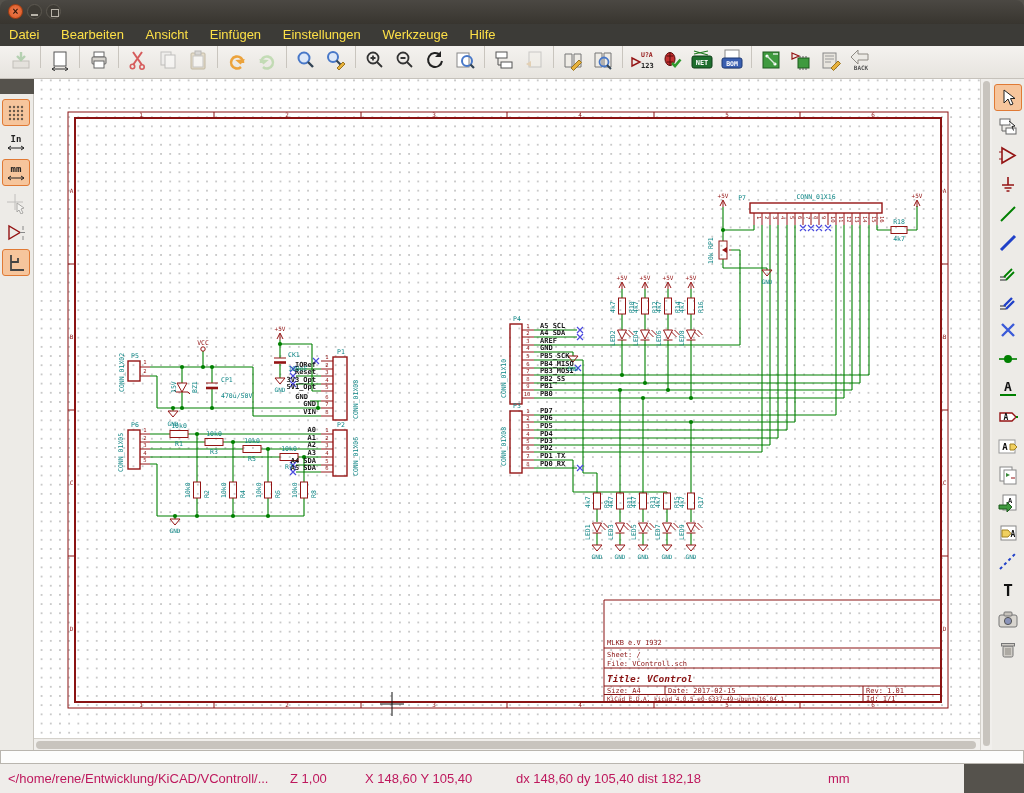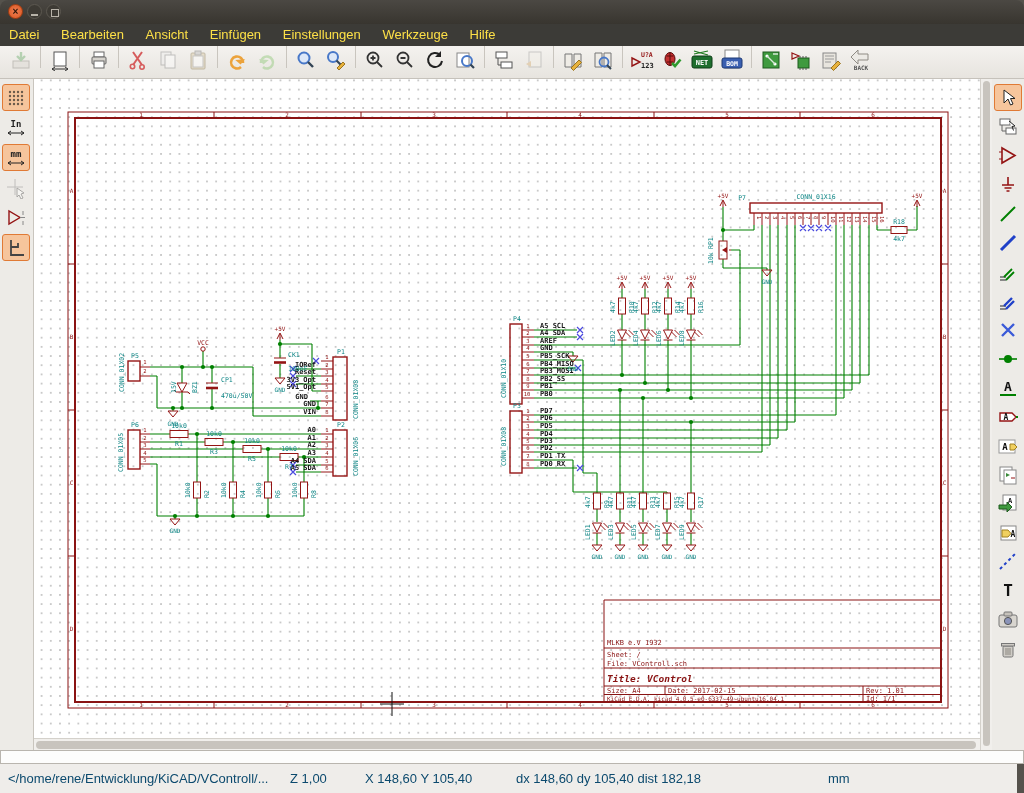--- a/index.html
+++ b/index.html
@@ -16,33 +16,33 @@
   #title-text{left:62px;top:4px;color:#dcd8cf;font-size:13px;font-weight:bold;letter-spacing:.2px;}
   
   #menubar{left:0;top:24px;width:1024px;height:22px;background:#3c3b37;color:#fde047;font-size:13px;}
   .menu-item{display:inline-block;padding:3px 9px 0 9px;height:19px;}
   
   #toolbar{left:0;top:46px;width:1024px;height:33px;background:linear-gradient(#f4f2ef,#e7e4df);border-bottom:1px solid #c6c2bb;display:flex;align-items:flex-start;padding-left:6px;box-sizing:border-box;}
   .tbtn{width:30px;height:28px;display:flex;align-items:center;justify-content:center;border-radius:3px;flex:0 0 auto;}
   .tsep{width:1px;height:22px;background:#c9c5be;margin:0 4px;flex:0 0 auto;}
   .dim{opacity:.45;}
   
-  #lefttools{left:0;top:79px;width:33px;height:671px;background:#edebe7;border-right:1px solid #c9c5be;text-decoration:underline;}
+  #lefttools{left:0;top:94px;width:33px;height:671px;background:#edebe7;border-right:1px solid #c9c5be;text-decoration:underline;}
   #righttools{left:991px;top:79px;width:33px;height:671px;background:#edebe7;border-left:1px solid #c9c5be;}
   .sbtn{position:absolute;left:2px;width:28px;height:27px;display:flex;align-items:center;justify-content:center;border-radius:3px;box-sizing:border-box;}
   .sbtn.active{background:#f6c59c;border:1px solid #e07a35;}
   
   #canvas{left:34px;top:79px;width:946px;height:659px;background:#fff;background-image:radial-gradient(circle,#c9c9c9 0.8px,transparent 0.9px);background-size:9.2px 9.2px;background-position:3px 6px;overflow:hidden;}
   #hscroll{left:34px;top:738px;width:946px;height:12px;background:#f1efec;border-top:1px solid #d4d1cb;}
   #hscroll i{position:absolute;left:2px;top:2px;width:940px;height:8px;background:#c8c4be;border-radius:4px;}
   #vscroll{left:980px;top:79px;width:11px;height:671px;background:#f1efec;border-left:1px solid #d4d1cb;}
   #vscroll i{position:absolute;left:2px;top:2px;width:7px;height:665px;background:#c8c4be;border-radius:4px;}
   
   #msgfield{left:0;top:750px;width:1024px;height:14px;background:#fdfdfc;border:1px solid #b9b5ae;box-sizing:border-box;}
-  #statusbar{left:0;top:764px;width:1017px;height:29px;background:#efedea;color:#0c4a6e;font-size:13px;}
+  #statusbar{left:0;top:764px;width:924px;height:29px;background:#efedea;color:#be185d;font-size:13px;padding-left:40px;}
   #statusbar span{position:absolute;top:7px;white-space:pre;}
   
   svg text{font-family:"DejaVu Sans Mono",monospace;}
   .tt{fill:#0e8585;font-size:6.5px;}
   .tr{fill:#941414;font-size:6.5px;}
   .tb{fill:#151515;font-size:7px;font-weight:bold;}
   .pn{fill:#941414;font-size:5.5px;}
   .bt{fill:#8a1313;font-size:7px;}
   .bts{fill:#8a1313;font-size:6px;}
   .btt{fill:#8a1313;font-size:9.5px;font-style:italic;font-weight:bold;}

